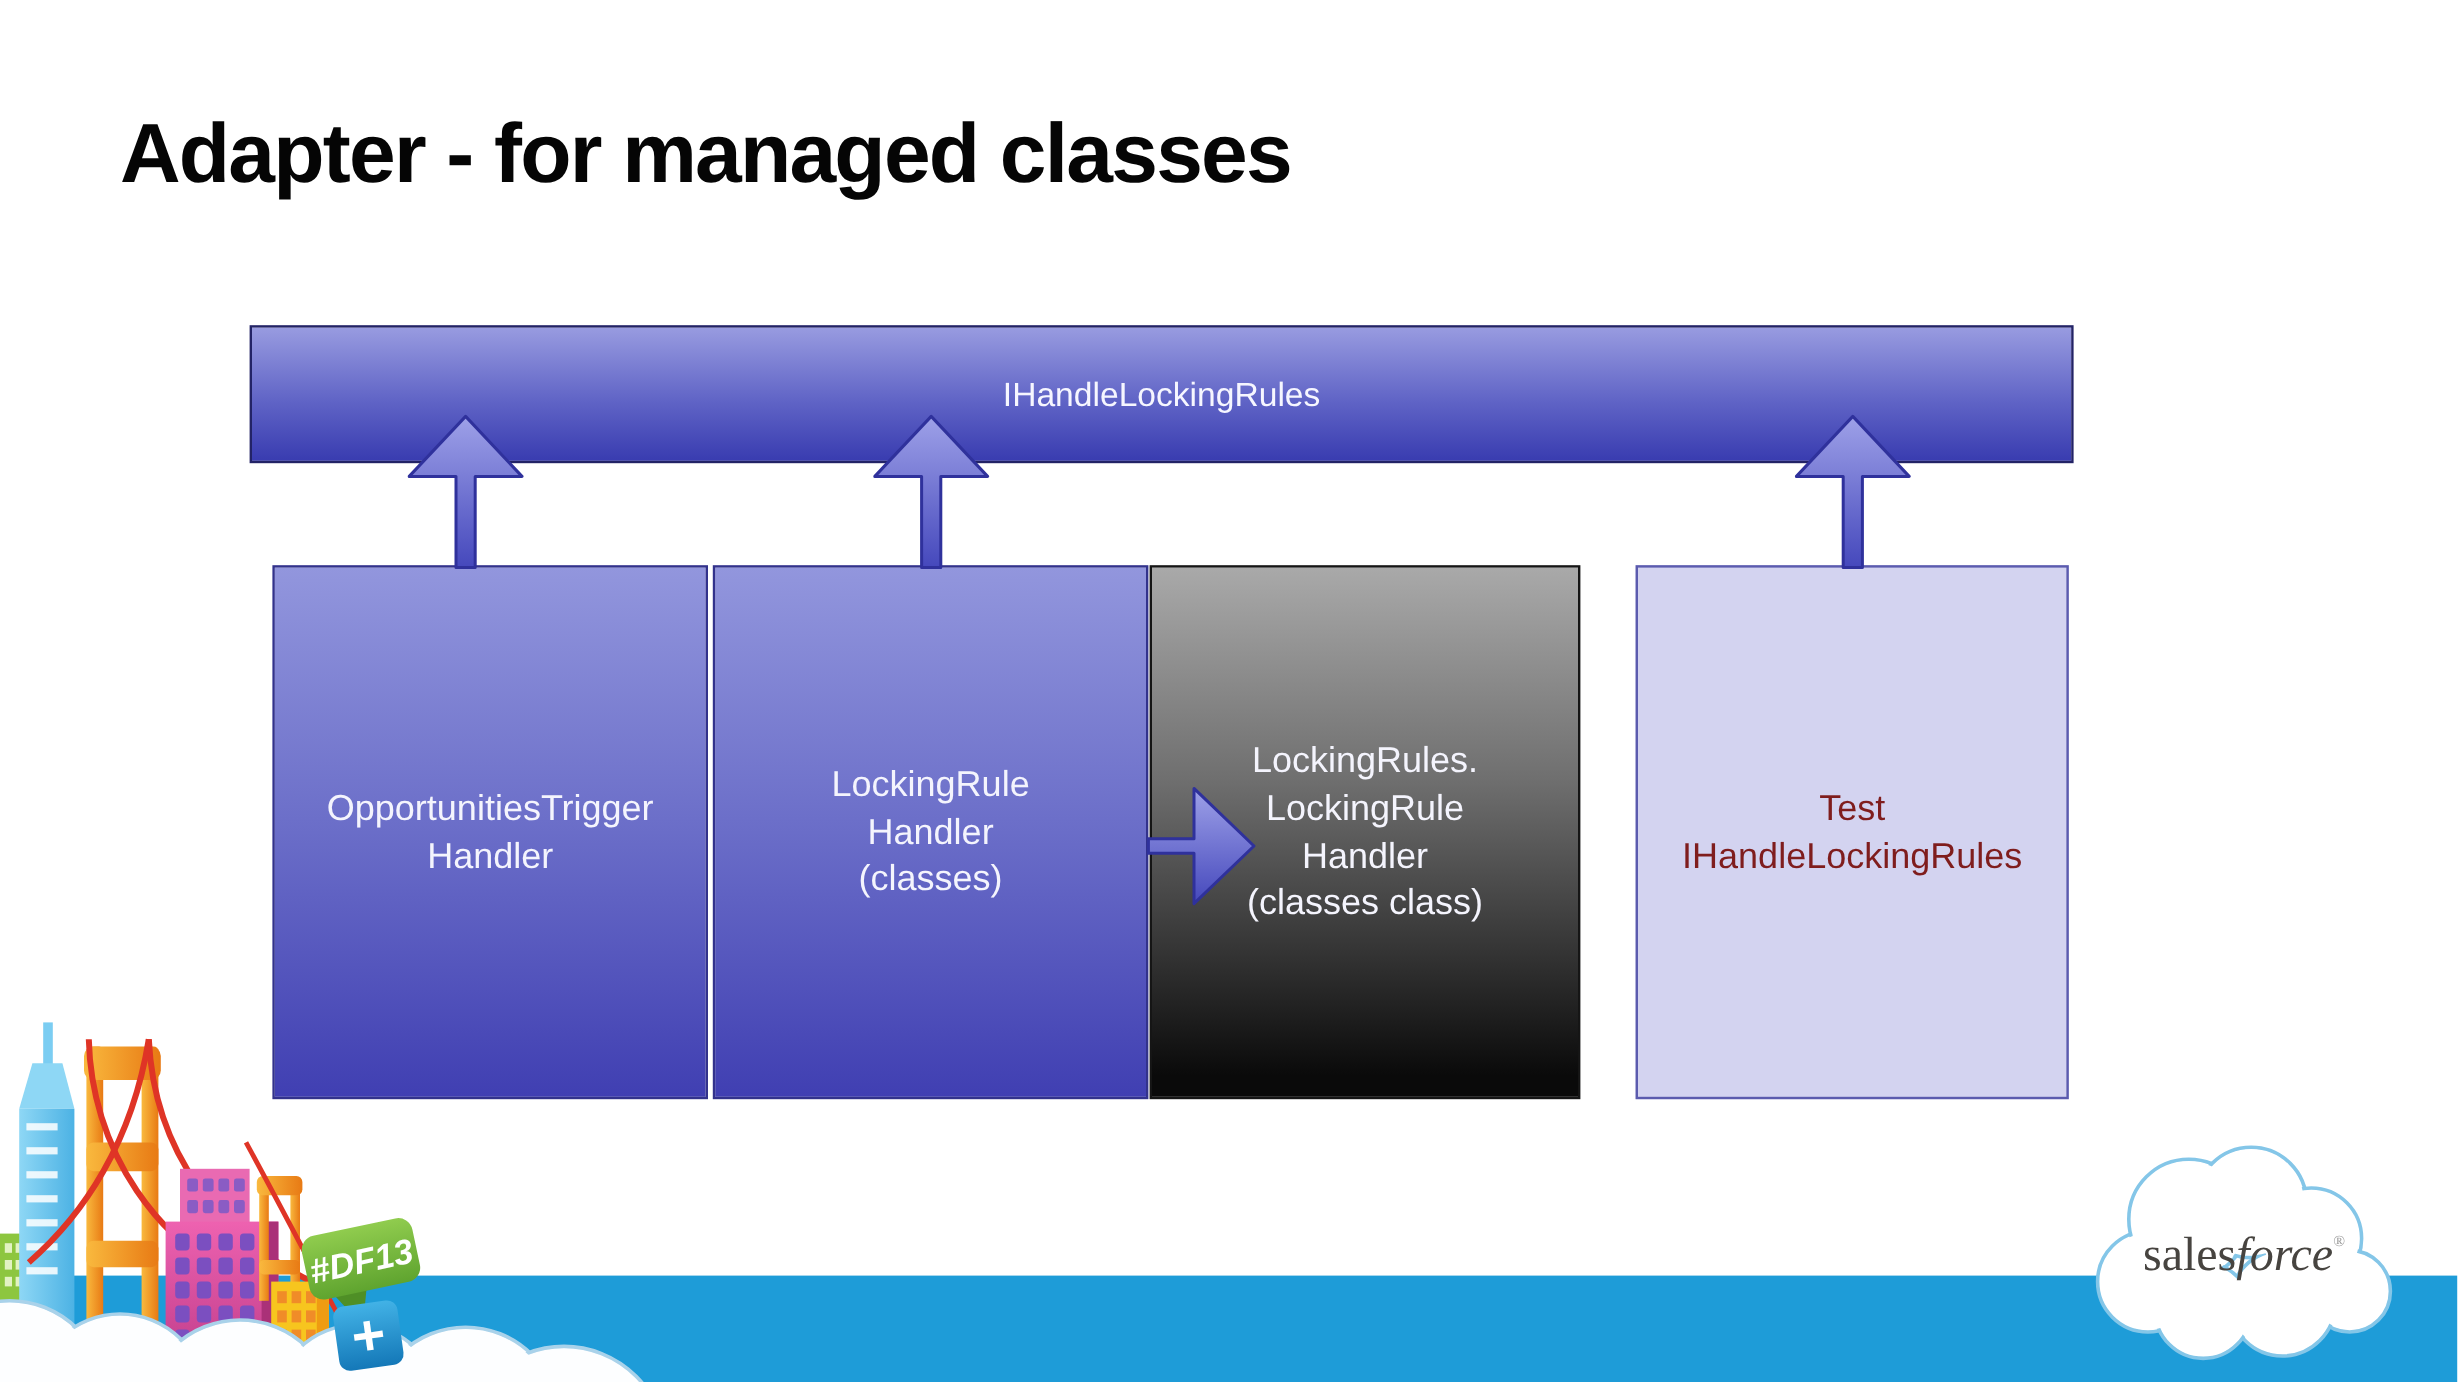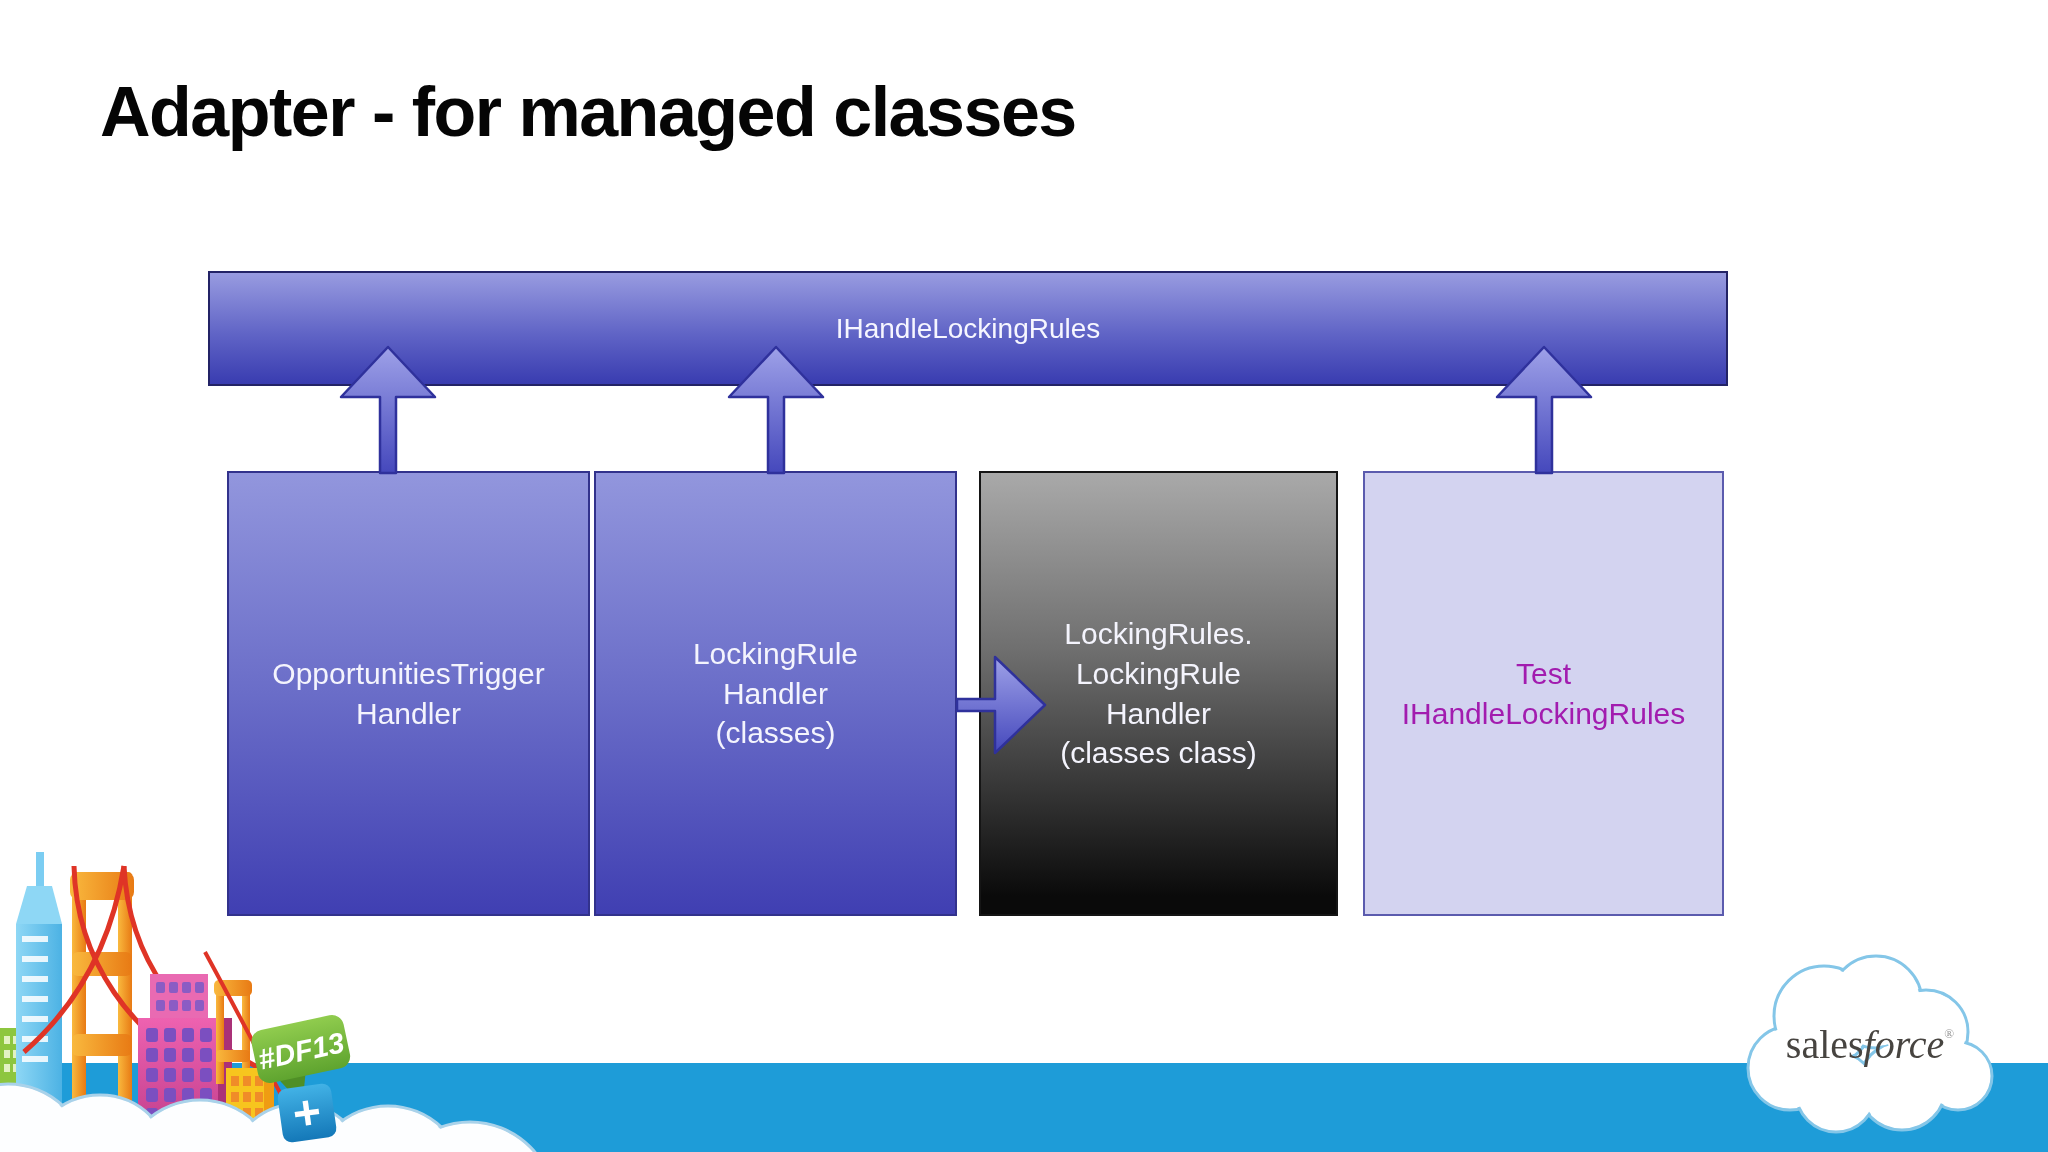--- a/index.html
+++ b/index.html
@@ -1,39 +1,39 @@
 <!DOCTYPE html>
 <html><head>
 <meta charset="utf-8">
 <style>
   html,body{margin:0;padding:0;background:#ffffff;}
   .slide{
     position:relative;width:2048px;height:1152px;background:#ffffff;overflow:hidden;
     font-family:"Liberation Sans","DejaVu Sans",sans-serif;
   }
   .title{
-    position:absolute;left:100px;top:72px;font-size:70px;font-weight:700;
+    position:absolute;left:100px;top:88px;font-size:70px;font-weight:700;
     letter-spacing:-1.5px;color:#050505;white-space:nowrap;
   }
   .iface-bar{
     position:absolute;left:208px;top:271px;width:1520px;height:115px;box-sizing:border-box;
     background:linear-gradient(180deg,#989be0 0%,#6064c6 55%,#393cb0 100%);
     border:2px solid #232366;
     display:flex;align-items:center;justify-content:center;
     color:#f6f6ff;font-size:28px;
   }
   .box{
     position:absolute;top:471px;height:445px;box-sizing:border-box;
     display:flex;align-items:center;justify-content:center;text-align:center;
     font-size:30px;line-height:1.33;color:#f4f4fd;
   }
   .box-opp   {left:207px;width:363px;background:linear-gradient(180deg,#9296dd 0%,#6a6dc8 50%,#403fb2 100%);border:2px solid #32328c;margin-left:20px;}
   .box-wrap  {left:594px;width:363px;background:linear-gradient(180deg,#9296dd 0%,#6a6dc8 50%,#403fb2 100%);border:2px solid #32328c;}
-  .box-managed{left:979px;width:359px;background:linear-gradient(180deg,#a9a9a9 0%,#6f6f6f 40%,#0a0a0a 96%);border:2px solid #151515;text-align:center;}
-  .box-test  {left:1363px;width:361px;background:#d3d3f0;border:2px solid #5b5bae;color:#a21caf;}
+  .box-managed{left:958px;width:359px;background:linear-gradient(180deg,#a9a9a9 0%,#6f6f6f 40%,#0a0a0a 96%);border:2px solid #151515;text-align:center;}
+  .box-test  {left:1363px;width:361px;background:#d3d3f0;border:2px solid #5b5bae;color:#7f1d1d;}
   .overlay{position:absolute;left:0;top:0;width:2048px;height:1152px;pointer-events:none;}
   .band{position:absolute;left:0;top:1063px;width:2048px;height:89px;background:#1e9cd8;}
   .city{position:absolute;left:0;top:652px;width:570px;height:500px;}
   .sf-logo{position:absolute;left:1710px;top:940px;width:320px;height:212px;}
 </style>
 </head>
 <body>
 
 <div class="slide">
 

